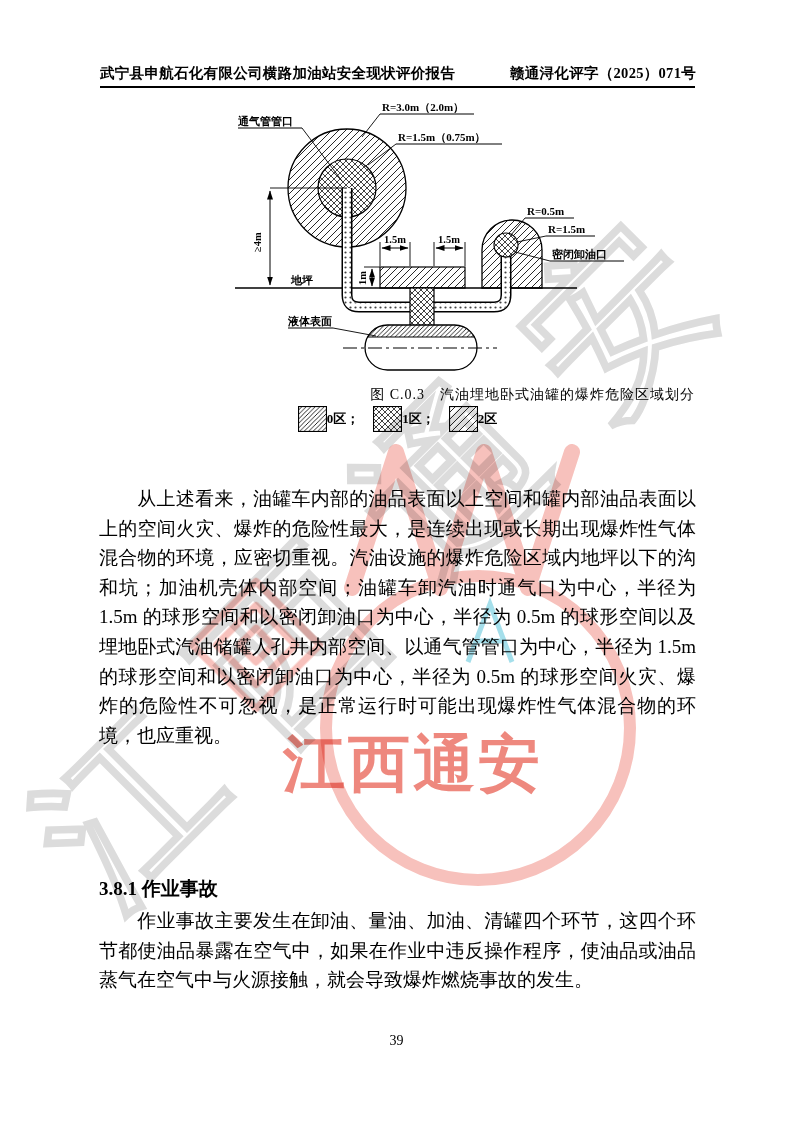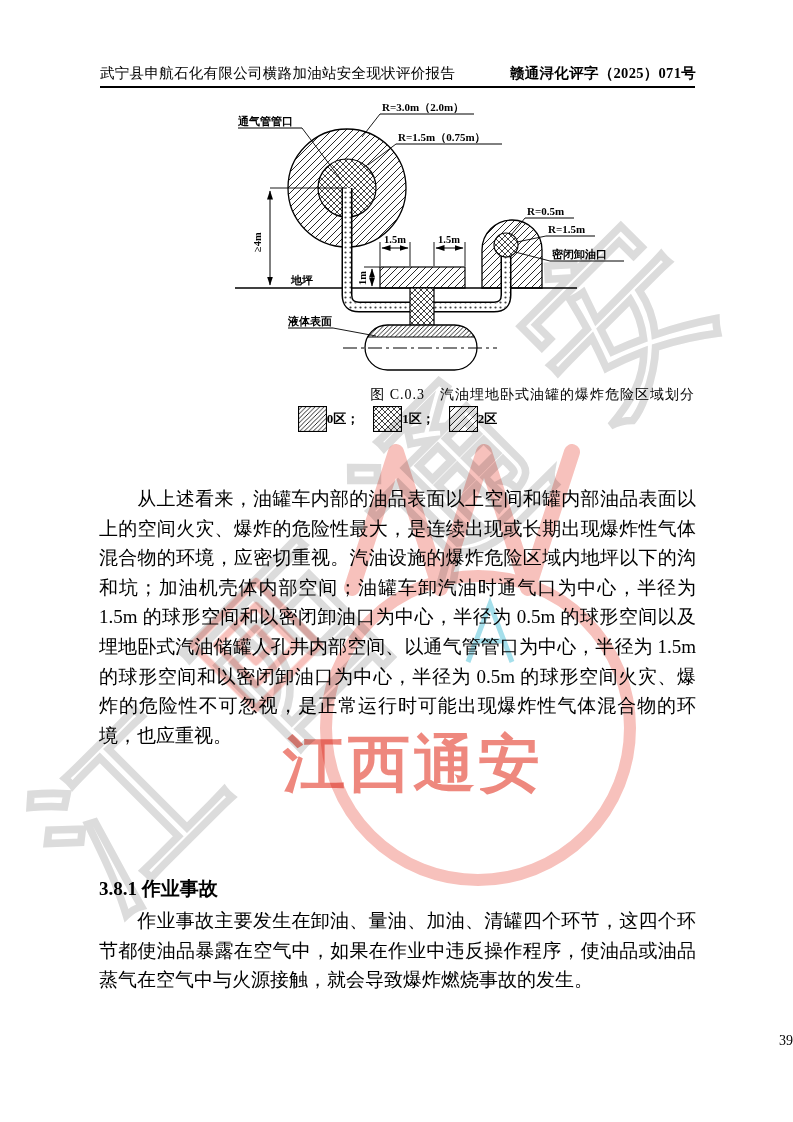--- a/index.html
+++ b/index.html
@@ -2,41 +2,41 @@
 <html><head>
 <meta charset="utf-8">
 <style>
   html,body{margin:0;padding:0;background:#ffffff;}
   .page{
     position:relative;width:793px;height:1122px;background:#fff;overflow:hidden;
     font-family:"Liberation Serif","DejaVu Serif",serif;color:#000;
   }
   .abs{position:absolute;}
   
-  .hdr-left{left:100px;top:64px;font-size:14.5px;font-weight:400;letter-spacing:.3px;}
+  .hdr-left{left:100px;top:64px;font-size:14.5px;font-weight:700;letter-spacing:.3px;}
   .hdr-right{right:97px;top:64px;font-size:14.5px;font-weight:700;letter-spacing:.3px;}
   .hdr-rule{left:100px;top:86px;width:595px;height:2px;background:#000;}
   
   .diagram{left:178px;top:95px;width:450px;height:300px;}
   .dlabel{font:700 11px "Liberation Serif","DejaVu Serif",serif;fill:#000;}
   .dsmall{font:700 10.5px "Liberation Serif","DejaVu Serif",serif;fill:#000;}
   .fig-caption{left:100px;top:386px;width:595px;text-align:right;font-size:14px;font-weight:400;letter-spacing:1px;}
   .legend-row{left:100px;top:406px;width:595px;display:flex;justify-content:center;align-items:center;gap:14px;}
   .legend-item{display:flex;align-items:center;}
   .legend-label{font-size:13px;font-weight:700;}
   .fig-title{left:60px;top:451px;width:673px;text-align:center;font-size:21px;font-weight:700;letter-spacing:.5px;}
   
   .para{left:99px;width:597px;font-size:19px;line-height:29.6px;text-align:justify;text-justify:inter-ideograph;}
   .para .ind{display:inline-block;width:2em;}
   .p1{top:484px;}
   .h38{left:99px;top:744px;font-size:19px;font-weight:700;}
   .p2{top:780px;}
   .h381{left:99px;top:876px;font-size:19px;font-weight:700;}
   .p3{top:906px;}
-  .pageno{left:0;top:1033px;width:793px;text-align:right;font-size:14px;}
+  .pageno{left:0;top:1033px;width:793px;text-align:center;font-size:14px;}
   
   .wm-gray{left:0;top:0;z-index:0;pointer-events:none;}
   .content-layer{position:absolute;inset:0;z-index:1;}
   .wm-red{left:0;top:0;z-index:2;pointer-events:none;mix-blend-mode:multiply;}
   .wm-red-text{
     position:absolute;left:283px;top:722px;z-index:2;pointer-events:none;
     font-size:62px;font-weight:700;letter-spacing:3px;color:#ea6a5e;opacity:.8;
     mix-blend-mode:multiply;font-family:"Liberation Serif","DejaVu Serif",serif;white-space:nowrap;
   }
 </style>

